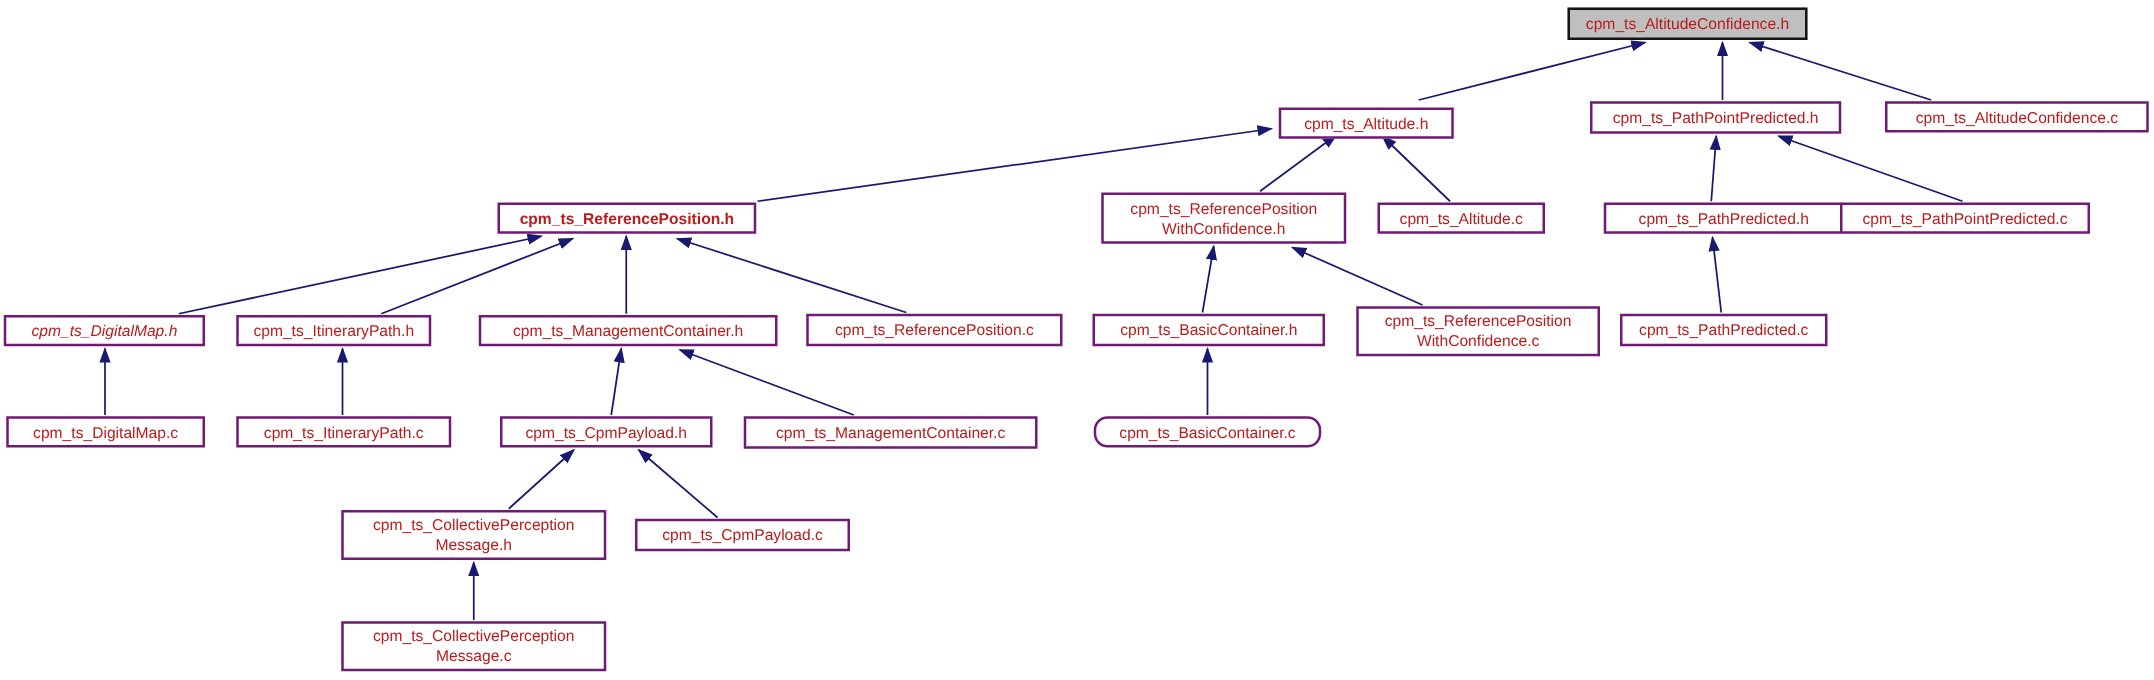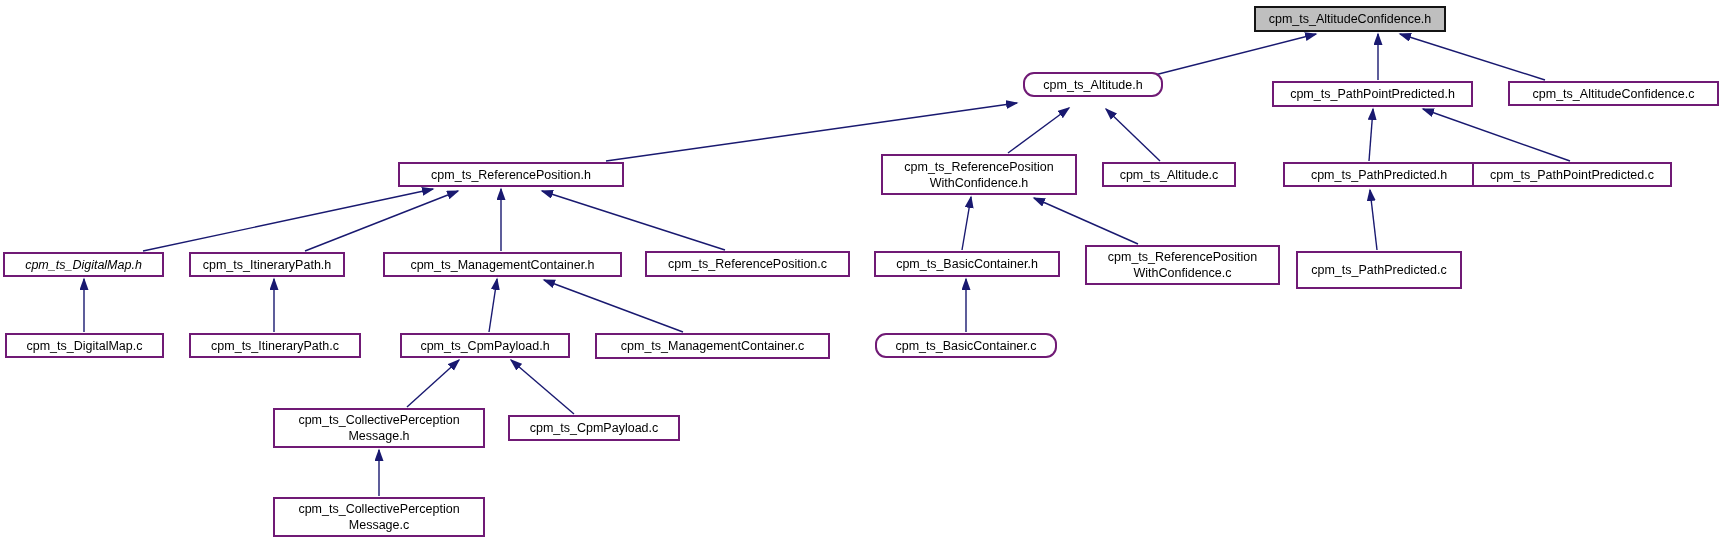--- a/index.html
+++ b/index.html
@@ -27,21 +27,21 @@
     left: 0;
     top: 0;
     width: 100%;
     height: 100%;
   }
   .node {
     position: absolute;
     box-sizing: border-box;
     border: 2px solid #701a75;
     background: #ffffff;
-    color: #000000;
+    color: #b91c1c;
     display: flex;
     flex-direction: column;
     align-items: center;
     justify-content: center;
     font-size: 12.5px;
     line-height: 1.28;
     white-space: nowrap;
     text-align: center;
     cursor: default;
   }
@@ -83,30 +83,30 @@
       <line x1="966" y1="332" x2="966" y2="279" stroke="#191970" stroke-width="1.4" marker-end="url(#arrow)"></line>
       <line x1="407" y1="407" x2="459" y2="360" stroke="#191970" stroke-width="1.4" marker-end="url(#arrow)"></line>
       <line x1="574" y1="414" x2="511" y2="360" stroke="#191970" stroke-width="1.4" marker-end="url(#arrow)"></line>
       <line x1="379" y1="496" x2="379" y2="450" stroke="#191970" stroke-width="1.4" marker-end="url(#arrow)"></line>
       <line x1="1377" y1="250" x2="1370" y2="190" stroke="#191970" stroke-width="1.4" marker-end="url(#arrow)"></line>
     </svg>
   <div id="node-layer">
       <div class="node highlighted" style="left: 1254px; top: 6px; width: 192px; height: 26px; background: rgb(191, 191, 191);">
         <div class="nl">cpm_ts_AltitudeConfidence.h</div>
       </div>
-      <div class="node" style="left: 1023px; top: 72px; width: 140px; height: 25px; background: rgb(255, 255, 255); border-radius: 11px;">
+      <div class="node" style="left: 1023px; top: 86px; width: 140px; height: 25px; background: rgb(255, 255, 255);">
         <div class="nl">cpm_ts_Altitude.h</div>
       </div>
       <div class="node" style="left: 1272px; top: 81px; width: 201px; height: 26px; background: rgb(255, 255, 255);">
         <div class="nl">cpm_ts_PathPointPredicted.h</div>
       </div>
       <div class="node" style="left: 1508px; top: 81px; width: 211px; height: 25px; background: rgb(255, 255, 255);">
         <div class="nl">cpm_ts_AltitudeConfidence.c</div>
       </div>
-      <div class="node" style="left: 398px; top: 162px; width: 226px; height: 25px; background: rgb(255, 255, 255);">
+      <div class="node" style="left: 398px; top: 162px; width: 207px; height: 25px; background: rgb(255, 255, 255); font-weight: bold;">
         <div class="nl">cpm_ts_ReferencePosition.h</div>
       </div>
       <div class="node" style="left: 881px; top: 154px; width: 196px; height: 41px; background: rgb(255, 255, 255);">
         <div class="nl">cpm_ts_ReferencePosition</div>
         <div class="nl">WithConfidence.h</div>
       </div>
       <div class="node" style="left: 1102px; top: 162px; width: 134px; height: 25px; background: rgb(255, 255, 255); text-align: right;">
         <div class="nl">cpm_ts_Altitude.c</div>
       </div>
       <div class="node" style="left: 1283px; top: 162px; width: 192px; height: 25px; background: rgb(255, 255, 255);">
@@ -127,21 +127,21 @@
       <div class="node" style="left: 645px; top: 251px; width: 205px; height: 26px; background: rgb(255, 255, 255);">
         <div class="nl">cpm_ts_ReferencePosition.c</div>
       </div>
       <div class="node" style="left: 874px; top: 251px; width: 186px; height: 26px; background: rgb(255, 255, 255);">
         <div class="nl">cpm_ts_BasicContainer.h</div>
       </div>
       <div class="node" style="left: 1085px; top: 245px; width: 195px; height: 40px; background: rgb(255, 255, 255);">
         <div class="nl">cpm_ts_ReferencePosition</div>
         <div class="nl">WithConfidence.c</div>
       </div>
-      <div class="node" style="left: 1296px; top: 251px; width: 166px; height: 38px; background: rgb(255, 255, 255);">
+      <div class="node" style="left: 1296px; top: 251px; width: 166px; height: 26px; background: rgb(255, 255, 255);">
         <div class="nl">cpm_ts_PathPredicted.c</div>
       </div>
       <div class="node" style="left: 5px; top: 333px; width: 159px; height: 25px; background: rgb(255, 255, 255);">
         <div class="nl">cpm_ts_DigitalMap.c</div>
       </div>
       <div class="node" style="left: 189px; top: 333px; width: 172px; height: 25px; background: rgb(255, 255, 255);">
         <div class="nl">cpm_ts_ItineraryPath.c</div>
       </div>
       <div class="node" style="left: 400px; top: 333px; width: 170px; height: 25px; background: rgb(255, 255, 255);">
         <div class="nl">cpm_ts_CpmPayload.h</div>

